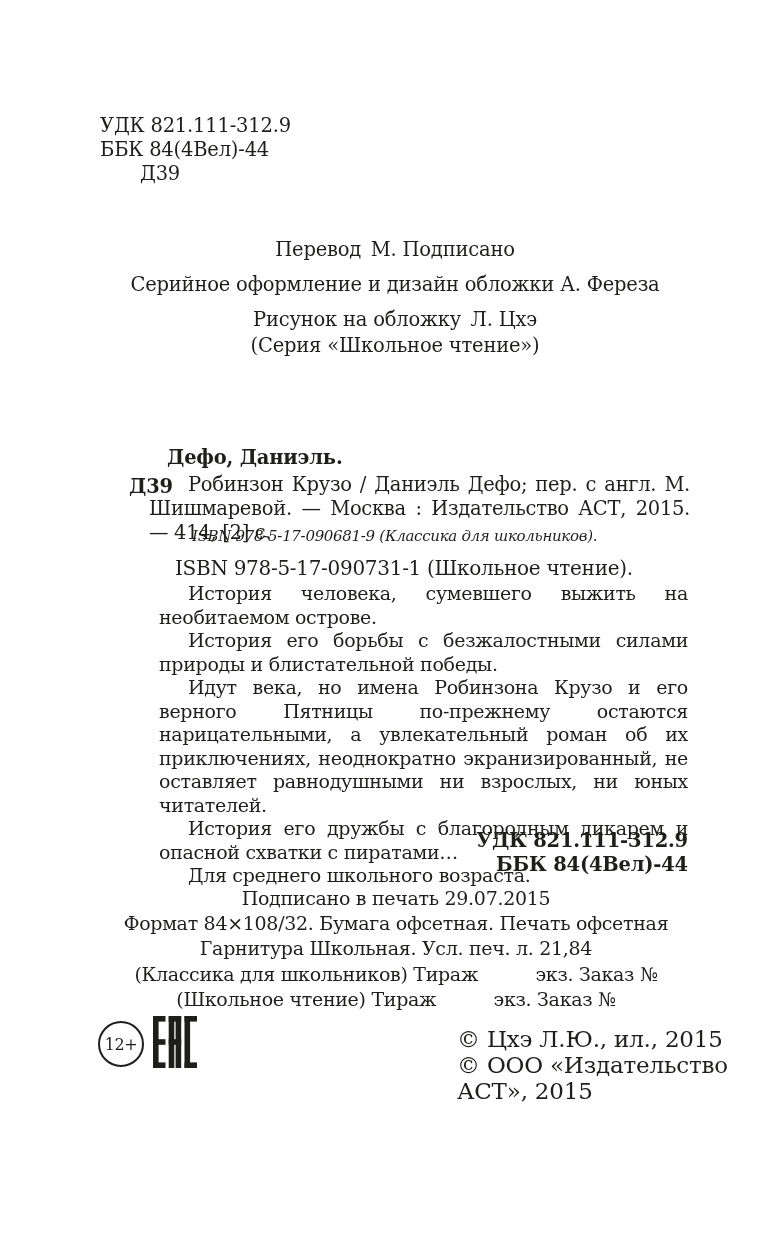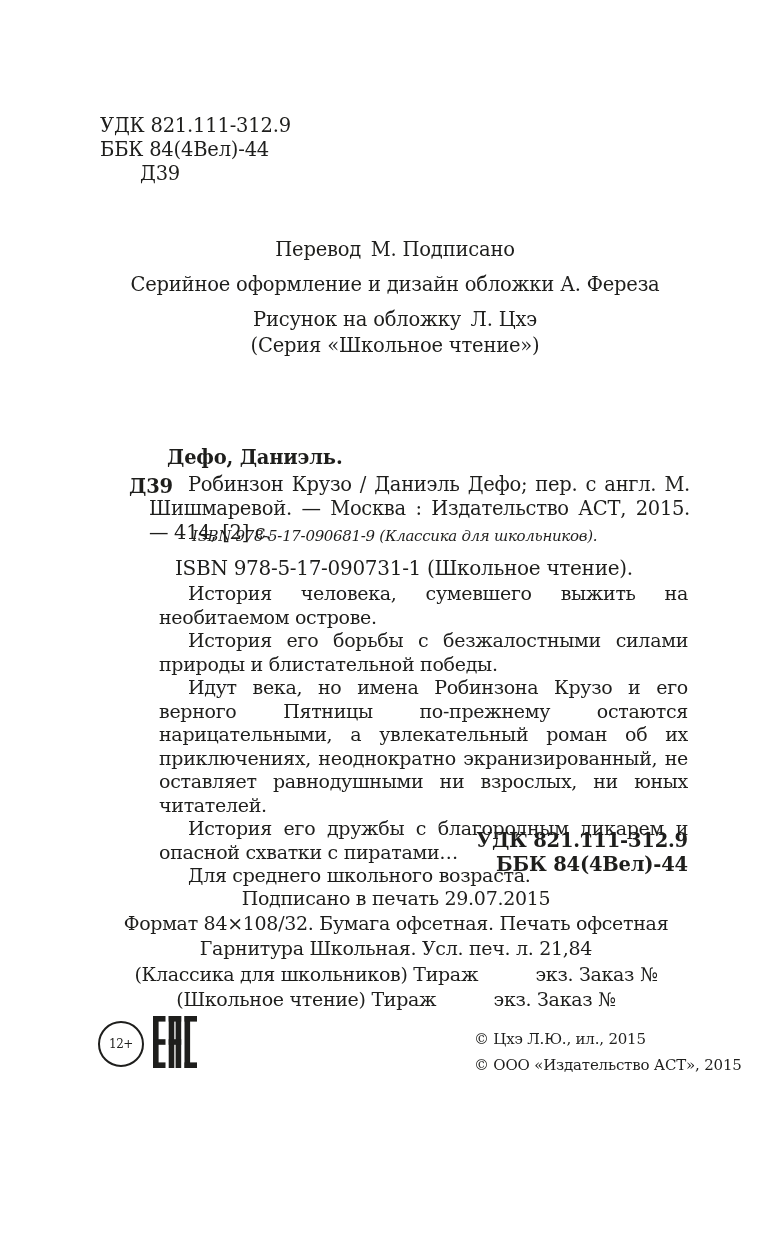--- a/index.html
+++ b/index.html
@@ -71,27 +71,27 @@
     font-size: 19px; line-height: 25.2px;
     letter-spacing: -0.3px;
   }
 
   
   .age-badge {
     left: 98px; top: 1021px;
     width: 46px; height: 46px;
     border: 2.5px solid #1e1e1c; border-radius: 50%;
     display: flex; align-items: center; justify-content: center;
-    font-size: 12px; letter-spacing: -0.5px;
+    font-size: 16px; letter-spacing: -0.5px;
   }
   .eac-mark { left: 153px; top: 1016px; width: 44px; height: 52px; }
   .eac-mark svg { display: block; width: 44px; height: 52px; }
   .copyright {
-    left: 474px; top: 1026px;
-    font-size: 15px; line-height: 26px;
+    left: 457px; top: 1026px;
+    font-size: 23px; line-height: 26px;
     letter-spacing: -0.2px;
   }
 </style>
 </head>
 <body>
 
 <div class="page">
 
   <div class="abs top-class">
     <div>УДК 821.111-312.9</div>

